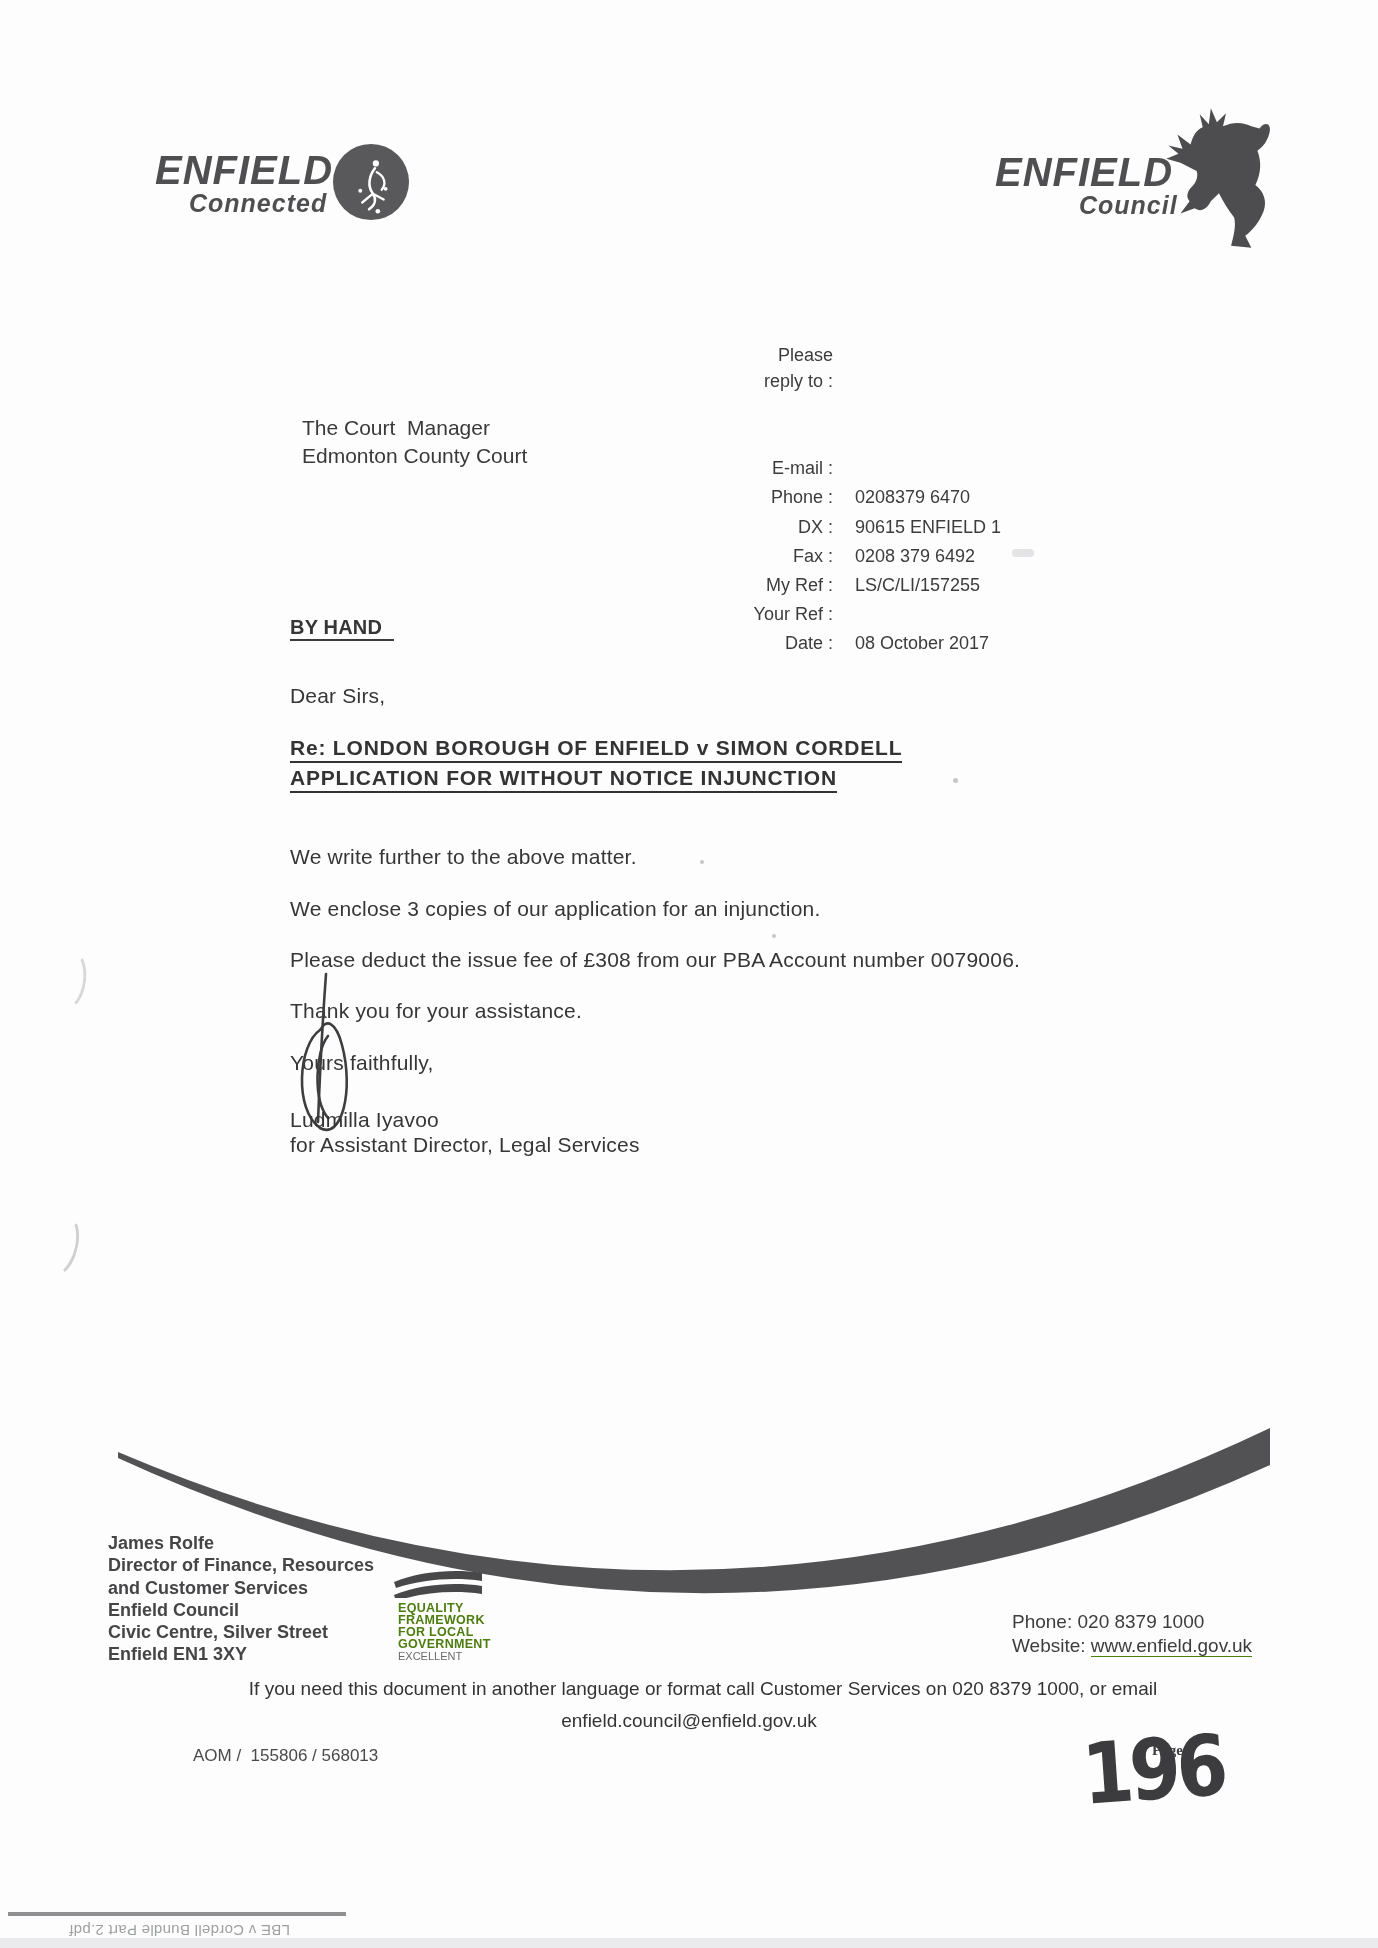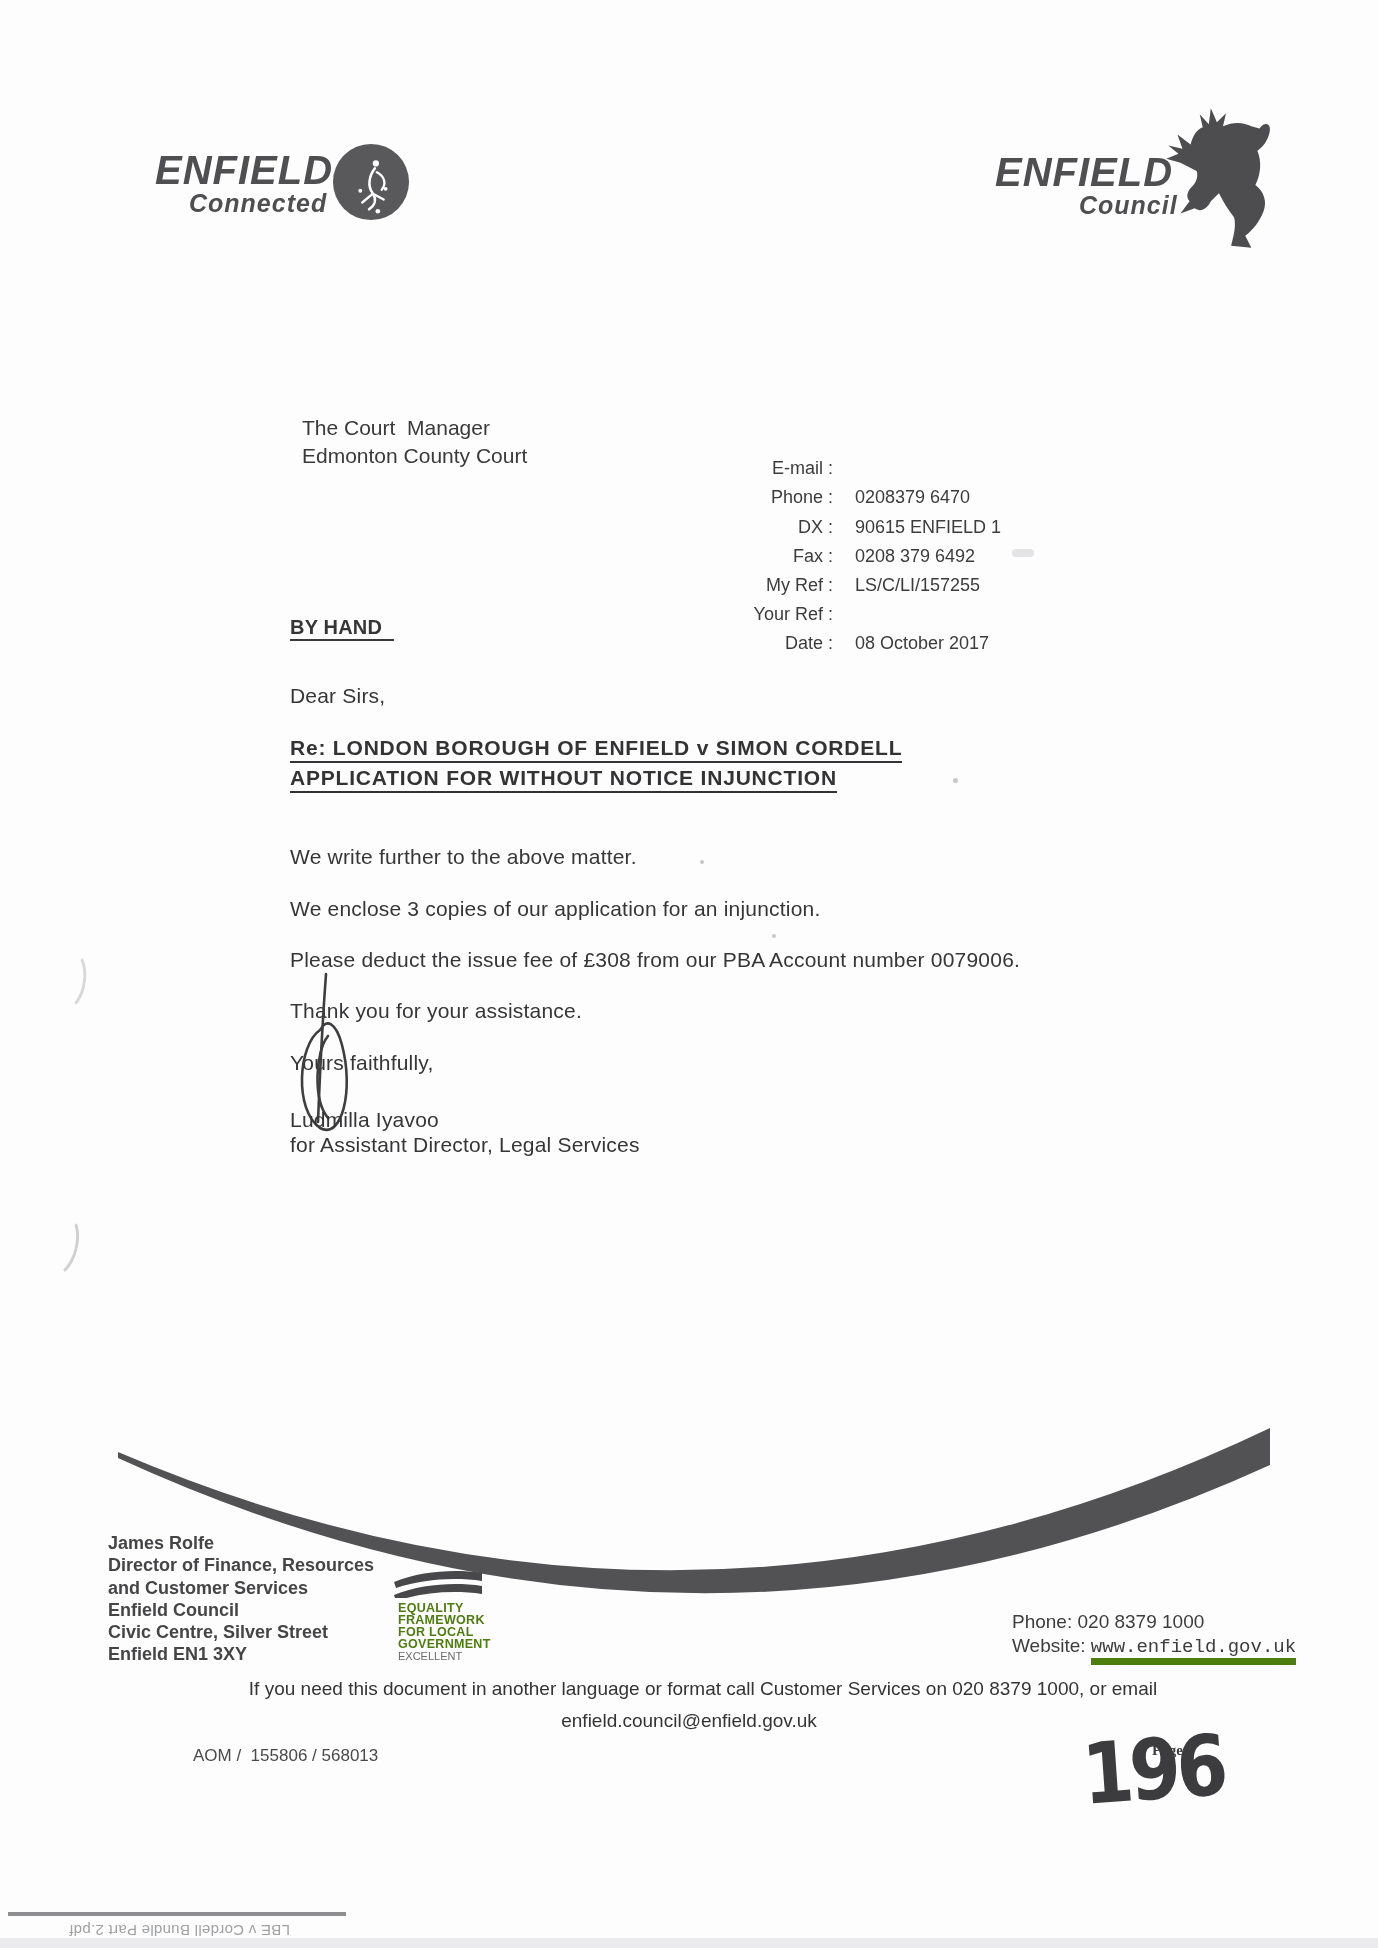--- a/index.html
+++ b/index.html
@@ -31,21 +31,21 @@
   .lang{font-size:19px;color:#343436;width:1378px;text-align:center;}
   .docref{font-size:17px;color:#4a4a4c;white-space:pre;}
   .pagelabel{font-size:15px;font-weight:700;color:#3f3f41;}
   .marker{font-family:"DejaVu Sans",sans-serif;font-size:84px;font-weight:700;color:#3c3c3e;
           line-height:.9;letter-spacing:-5px;transform:rotate(-4deg) scaleX(.88);transform-origin:left top;}
   .bundle{font-size:15px;color:#9fa0a2;letter-spacing:.3px;transform:rotate(180deg);}
   .speck{position:absolute;background:#9a9a9c;border-radius:50%;opacity:.55;}
   .curl{position:absolute;border:3px solid transparent;border-right-color:#d2d2d4;border-radius:50%;opacity:.85;}
   .bar{position:absolute;background:#8f8f91;}
   .bottom-strip{position:absolute;left:0;top:1938px;width:1378px;height:10px;background:#ebebed;}
-  .weblink{border-bottom:7px solid #4d7c0f;font-family:Liberation Mono, monospace;}
+  .weblink{border-bottom:1px solid #4d7c0f;}
 </style>
 </head>
 <body>
 
 <div class="page">
 
   <div class="abs" style="left:155px;top:148px;">
     <div class="wordmark wm-big">ENFIELD</div>
     <div class="wordmark wm-sub" style="margin:-4px 0 0 34px;">Connected</div>
   </div>
@@ -69,20 +69,24 @@
       C69 110 64 102 60 94 L52 102 C48 110 42 113 36 109 L22 114 L31 102 C27 98 29 92 33 88
       C37 84 40 78 38 72 L22 64 L8 60 L20 55 L10 47 L24 50 L19 36 L32 46 C34 38 38 31 44 29
       L41 16 L50 26 L52 10 L58 24 L67 15 L64 28 C74 23 85 24 92 28 Z"></path>
   </svg>
 
   <div class="abs" style="left:302px;top:414px;">
     <div class="recip">The Court  Manager</div>
     <div class="recip">Edmonton County Court</div>
   </div>
 
+  <div class="abs" style="left:600px;top:342px;">
+    <div class="lbl" style="line-height:26px;">Please</div>
+    <div class="lbl" style="line-height:26px;">reply to :</div>
+  </div>
 
   <div class="field-row" style="top:458px;">
     <div class="lbl">E-mail :</div>
     <div class="val"></div>
   </div>
   <div class="field-row" style="top:487px;">
     <div class="lbl">Phone  :</div>
     <div class="val">0208379 6470</div>
   </div>
   <div class="field-row" style="top:517px;">

